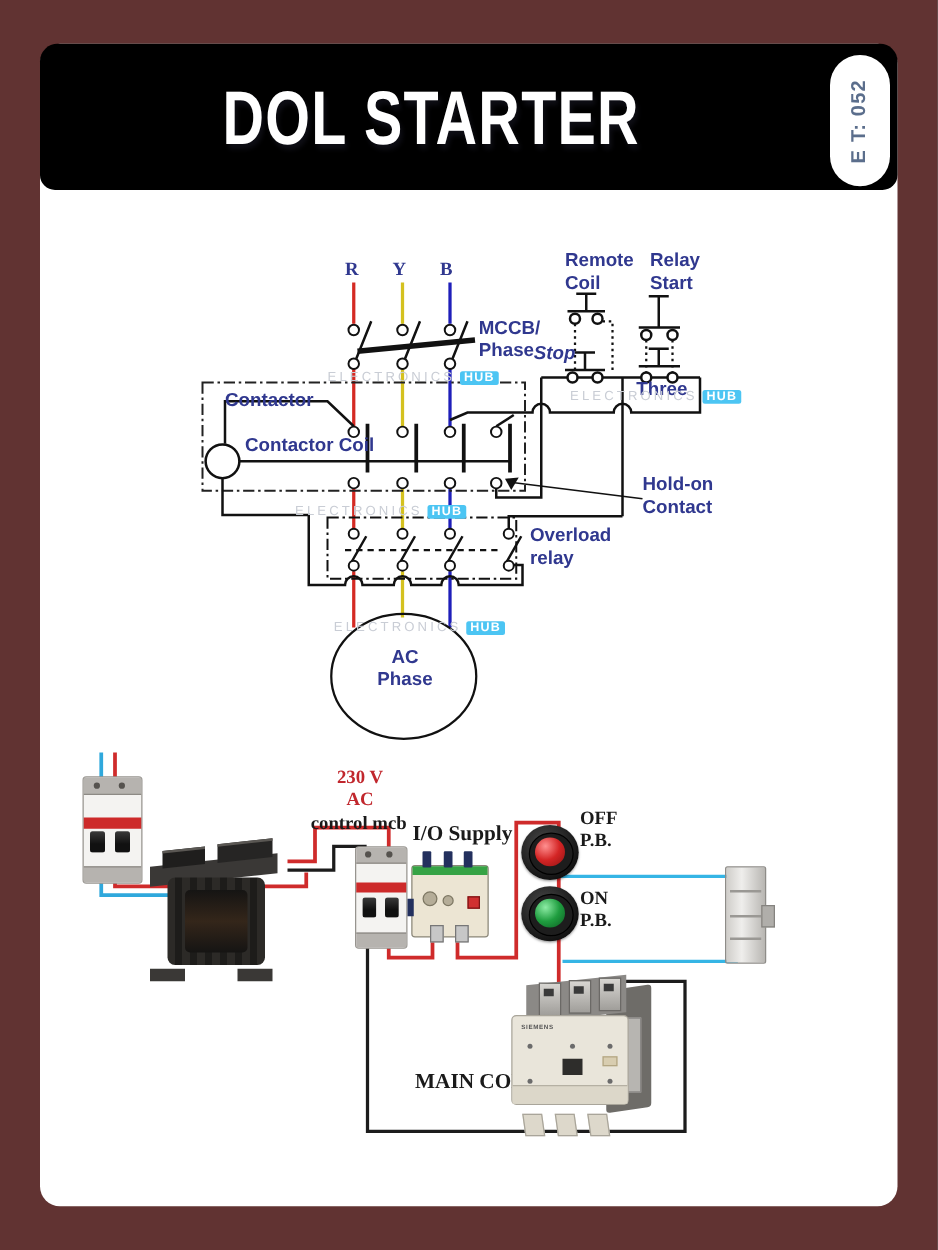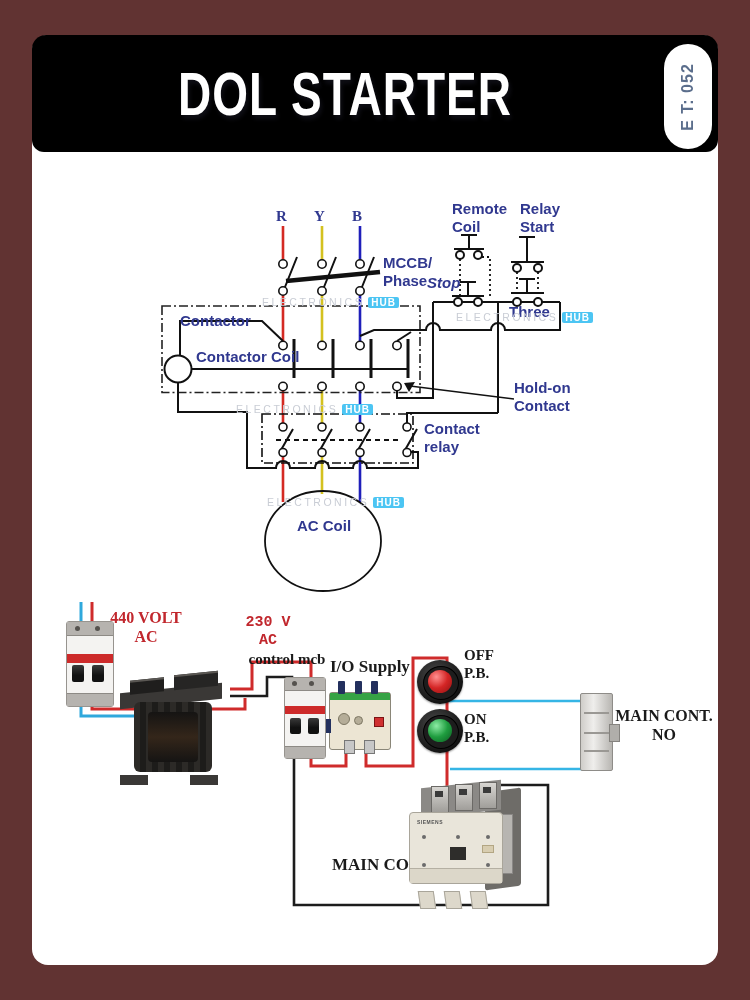--- a/index.html
+++ b/index.html
@@ -221,47 +221,45 @@
   <div class="lbl ser" style="left:314px;top:207px;">Y</div>
   <div class="lbl ser" style="left:352px;top:207px;">B</div>
   <div class="lbl" style="left:383px;top:254px;width:58px;">MCCB/ Phase</div>
   <div class="lbl" style="left:180px;top:288px;margin-top:24px;">Contactor</div>
   <div class="lbl" style="left:196px;top:348px;text-align:center;">Contactor Coil</div>
   <div class="lbl" style="left:452px;top:200px;width:62px;">Remote Coil</div>
   <div class="lbl" style="left:520px;top:200px;width:62px;">Relay Start</div>
   <div class="lbl" style="left:427px;top:274px;font-style:italic;">Stop</div>
   <div class="lbl" style="left:509px;top:303px;">Three</div>
   <div class="lbl" style="left:514px;top:379px;width:72px;">Hold-on Contact</div>
-  <div class="lbl" style="left:424px;top:420px;width:76px;">Contact relay</div>
-  <div class="lbl ctr" style="left:295px;top:517px;width:58px;">AC Coil</div>
+  <div class="lbl" style="left:424px;top:420px;width:76px;">Overload relay</div>
+  <div class="lbl ctr" style="left:295px;top:517px;width:58px;">AC Phase</div>
 
   <div class="wm" style="left:262px;top:296px;">
     <span>ELECTRONICS</span>
       <span class="chip">HUB</span>
     </div>
   <div class="wm" style="left:456px;top:311px;">
     <span>ELECTRONICS</span>
       <span class="chip">HUB</span>
     </div>
   <div class="wm" style="left:236px;top:403px;">
     <span>ELECTRONICS</span>
       <span class="chip">HUB</span>
     </div>
   <div class="wm" style="left:267px;top:496px;">
     <span>ELECTRONICS</span>
       <span class="chip">HUB</span>
     </div>
 
-  <div class="slbl red ctr" style="left:99px;top:609px;width:94px;font-size:16px;">440 VOLT AC</div>
-  <div class="slbl red ctr" style="left:240px;top:614px;width:56px;font-family:Liberation Mono, monospace;">230 V AC</div>
+  <div class="slbl red ctr" style="left:260px;top:614px;width:56px;">230 V AC</div>
   <div class="slbl ctr" style="left:244px;top:651px;width:86px;">control mcb</div>
   <div class="slbl" style="left:330px;top:657px;font-size:17px;">I/O Supply</div>
   <div class="slbl" style="left:464px;top:647px;width:44px;">OFF P.B.</div>
   <div class="slbl" style="left:464px;top:711px;width:40px;">ON P.B.</div>
-  <div class="slbl ctr" style="left:615px;top:707px;width:98px;font-size:16px;">MAIN CONT. NO</div>
   <div class="slbl" style="left:332px;top:855px;font-size:17px;">MAIN CONT.</div>
 
   <div class="comp mcb" style="left:66px;top:621px;width:46px;height:84px;">
     <div class="cap" style="top:0;height:13px;"></div>
     <div class="screw" style="left:8px;top:4px;"></div>
     <div class="screw" style="left:28px;top:4px;"></div>
     <div class="band" style="top:32px;height:9px;"></div>
     <div class="tog" style="left:5px;top:43px;width:12px;height:17px;"></div>
     <div class="tog" style="left:25px;top:43px;width:12px;height:17px;"></div>
     <div class="capb" style="height:12px;"></div>

